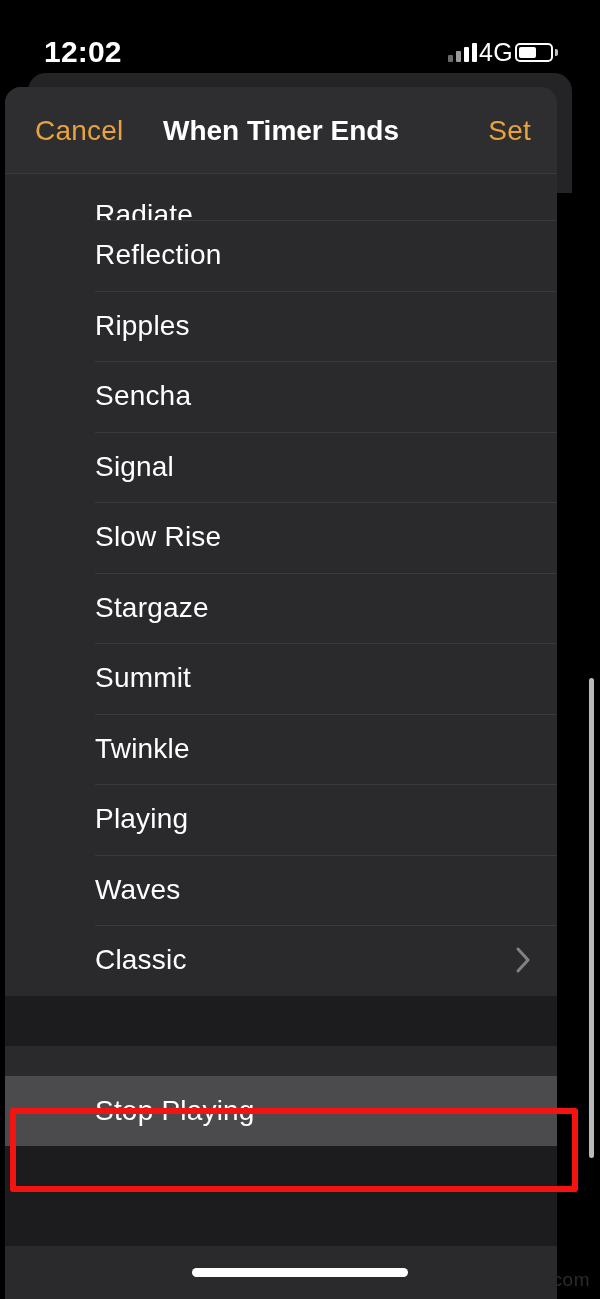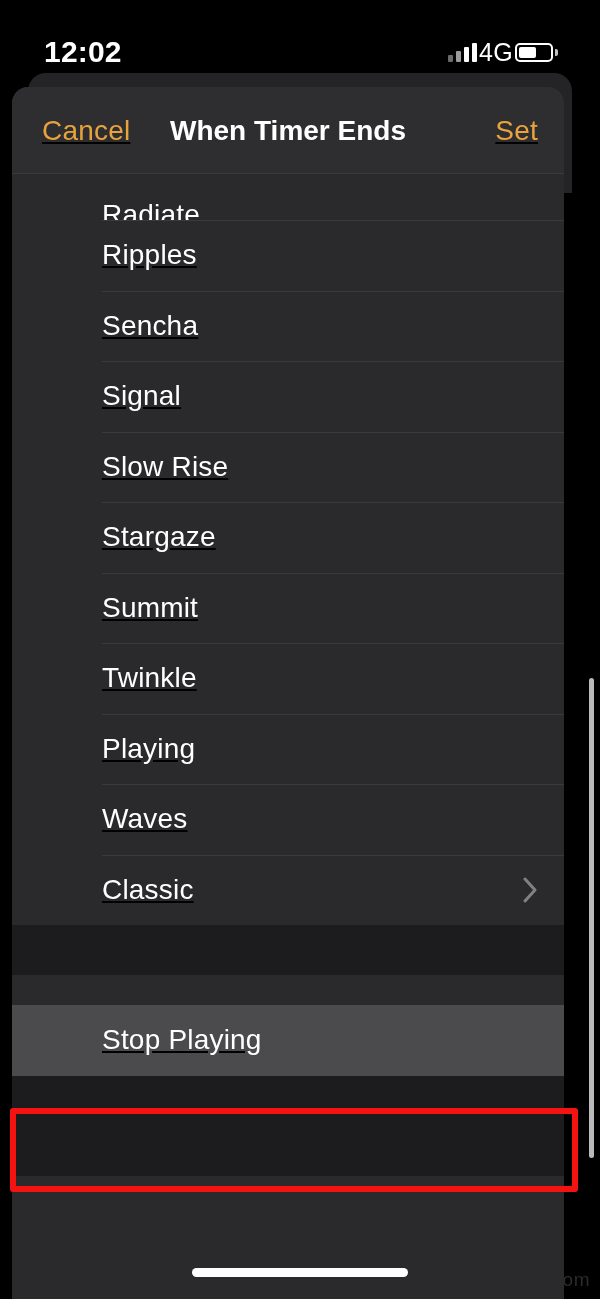--- a/index.html
+++ b/index.html
@@ -40,22 +40,22 @@
   }
   .battery .fill{ height:100%; width:55%; background:#fff; border-radius:2px; }
   .battery .cap{ width:3px; height:7px; background:#fff; border-radius:0 2px 2px 0; opacity:.75; }
 
   
   #sheet-back{
     position:absolute; left:28px; width:544px; top:73px; height:120px;
     background:#242426; border-radius:18px 18px 0 0; z-index:10;
   }
   #sheet{
-    position:absolute; left:12px; width:552px; top:87px; bottom:0;
-    background:#2a2a2c; border-radius:16px 16px 0 0; z-index:20; overflow:hidden;text-decoration:underline;
+    position:absolute; left:5px; width:552px; top:87px; bottom:0;
+    background:#2a2a2c; border-radius:16px 16px 0 0; z-index:20; overflow:hidden;
   }
 
   
   #nav-bar{
     position:relative; height:87px; background:#2e2e30;
     display:flex; align-items:center; justify-content:space-between;
     padding:0 26px 0 30px;
   }
   #nav-bar:after{
     content:""; position:absolute; left:0; right:0; bottom:0; height:1px;
@@ -154,20 +154,23 @@
       <div id="nav-title">When Timer Ends</div>
       <button class="nav-action" style="color: rgb(232, 163, 61);">Set</button>
     </div>
 
     <div id="list-scroll">
       <div id="section-tones">
           <div class="row clipped">
             <span class="row-label">Radiate</span>
           </div>
           <div class="row">
+            <span class="row-label">Reflection</span>
+          </div>
+          <div class="row">
             <span class="row-label">Ripples</span>
           </div>
           <div class="row">
             <span class="row-label">Sencha</span>
           </div>
           <div class="row">
             <span class="row-label">Signal</span>
           </div>
           <div class="row">
             <span class="row-label">Slow Rise</span>

